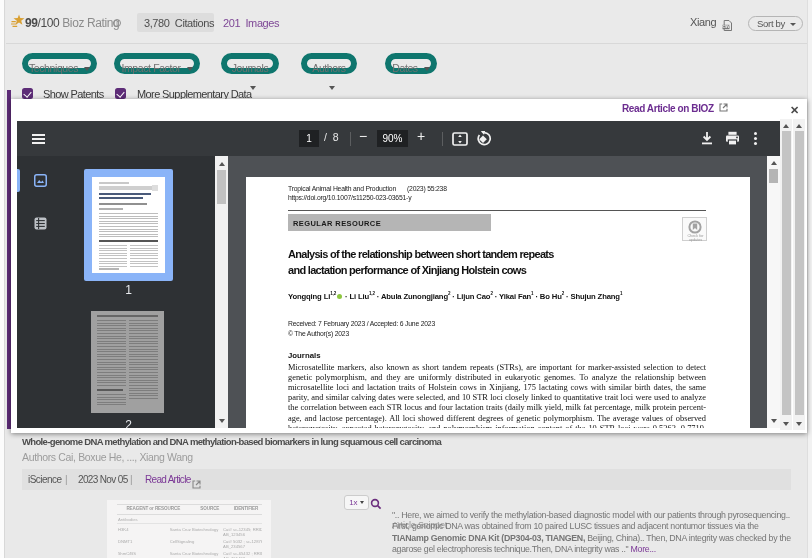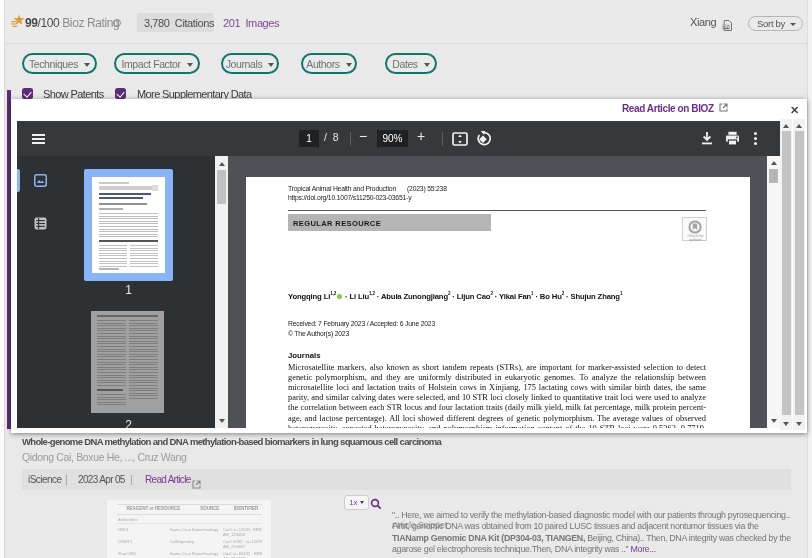--- a/index.html
+++ b/index.html
@@ -5,21 +5,21 @@
   * { margin:0; padding:0; box-sizing:border-box; }
   html,body { width:812px; height:558px; overflow:hidden; }
   body { font-family:"Liberation Sans", sans-serif; background:#e9e9e9; position:relative; }
   .abs { position:absolute; }
   
   #gutter { left:0; top:0; width:5px; height:558px; background:#fcfcfc; border-right:1px solid #d8d8d8; }
   
   #topbar { left:6px; top:0; width:806px; height:44px; background:#eaeaea; border-bottom:1px solid #d8d8d8; }
   #citbox { position:absolute; left:137px; top:13px; width:77px; height:19px; background:#dddddd; border-radius:2px; }
   
-  .pill { position:absolute; top:53px; height:21px; border:2px solid #0f766e; border-radius:11px; background:#eaeaea; color:#707070; font-size:10.5px; letter-spacing:-0.4px; line-height:19px; text-align:center; }
+  .pill { position:absolute; top:53px; height:21px; border:6px solid #0f766e; border-radius:11px; background:#eaeaea; color:#707070; font-size:10.5px; letter-spacing:-0.4px; line-height:19px; text-align:center; }
   .caret { display:inline-block; width:0; height:0; border-left:3.5px solid transparent; border-right:3.5px solid transparent; border-top:4px solid #555; margin-left:6px; vertical-align:middle; }
   
   .chk { position:absolute; top:88px; width:11px; height:11px; background:#5d2c77; border-radius:2.5px; }
   .chk:after { content:""; position:absolute; left:2.5px; top:1.5px; width:4px; height:6px; border:solid #fff; border-width:0 1.5px 1.5px 0; transform:rotate(40deg); }
   .chklbl { position:absolute; top:87.5px; font-size:11px; letter-spacing:-0.6px; color:#3a3a3a; }
   
   #pbar { left:7px; top:90px; width:4px; height:339px; background:#5d2c77; }
   
   #overlay { left:11px; top:99px; width:796px; height:334px; background:#fff; box-shadow:0 1px 5px rgba(0,0,0,0.45); }
   #readlink { position:absolute; left:611px; top:4px; font-size:10px; letter-spacing:-0.4px; font-weight:bold; color:#6c2d90; }
@@ -75,25 +75,25 @@
 <div class="pill" style="left:221px; width:58px;">Journals<span class="caret"></span></div>
 <div class="pill" style="left:301px; width:56px;">Authors<span class="caret"></span></div>
 <div class="pill" style="left:385px; width:52px;">Dates<span class="caret"></span></div>
 
 <div class="chk" style="left:22px;"></div>
 <div class="chklbl" style="left:43px;">Show Patents</div>
 <div class="chk" style="left:115px;"></div>
 <div class="chklbl" style="left:137px;">More Supplementary Data</div>
 
 <div class="abs" style="left:22px; top:436px; font-size:9.5px; letter-spacing:-0.65px; font-weight:bold; color:#4c4c4c;">Whole-genome DNA methylation and DNA methylation-based biomarkers in lung squamous cell carcinoma</div>
-<div class="abs" style="left:22px; top:451px; font-size:10.5px; letter-spacing:-0.35px; color:#9c9c9c;">Qidong Cai, Boxue He, ..., Cruz Wang</div>
+<div class="abs" style="left:22px; top:451px; font-size:10.5px; letter-spacing:-0.35px; color:#9c9c9c;">Authors Cai, Boxue He, ..., Xiang Wang</div>
 <div class="abs" style="left:22px; top:469px; width:769px; height:21px; background:#e0e0e0;"></div>
 <div class="abs" style="left:28px; top:474px; font-size:10px; letter-spacing:-0.55px; color:#555;">iScience</div>
 <div class="abs" style="left:65px; top:474px; font-size:10px; color:#999;">|</div>
-<div class="abs" style="left:78px; top:474px; font-size:10px; letter-spacing:-0.65px; color:#555;">2023 Apr 05</div>
+<div class="abs" style="left:78px; top:474px; font-size:10px; letter-spacing:-0.65px; color:#555;">2023 Nov 05</div>
 <div class="abs" style="left:130px; top:474px; font-size:10px; color:#999;">|</div>
 <div class="abs" style="left:145px; top:474px; font-size:10px; letter-spacing:-0.7px; color:#7b3896;">Read Article</div>
 <div class="abs" style="left:192px; top:474.5px;"><svg width="9" height="9" viewBox="0 0 9 9">
       <path d="M3.2 1 L1 1 L1 8 L8 8 L8 5.8" fill="none" stroke="#888" stroke-width="1.1"></path>
       <path d="M4.5 1 L8 1 L8 4.5 M8 1 L4 5" fill="none" stroke="#888" stroke-width="1.1"></path>
     </svg></div>
 
 <div class="abs" style="left:107px; top:500px; width:164px; height:58px; background:#f5f4f4; overflow:hidden;">
   <div style="position:absolute; left:10px; top:4px; right:9px; border-top:1px solid #dcdcdc;"></div>
   <div style="position:absolute; left:10px; top:6px; right:9px; font-size:4.6px; letter-spacing:-0.1px; font-weight:bold; color:#9b9b9b; display:flex;">
@@ -213,20 +213,21 @@
       <div style="position:absolute; left:42px; top:37px; width:203px; height:17px; background:#b5b5b5;"></div>
       <div style="position:absolute; left:47px; top:42px; font-size:7.5px; font-weight:bold; color:#1a1a1a; letter-spacing:0.4px;">REGULAR RESOURCE</div>
 
       <div style="position:absolute; left:436px; top:40px; width:25px; height:24px; border:1px solid #cfcfcf; background:#fafafa;">
         <svg style="position:absolute; left:5px; top:1.5px;" width="14" height="14" viewBox="0 0 14 14">
           <circle cx="7" cy="7" r="5.6" fill="none" stroke="#a3a3a3" stroke-width="2"></circle>
           <path d="M4.8 3.5 L9.2 3.5 L9.2 10 L7 8 L4.8 10 Z" fill="#a3a3a3"></path>
         </svg>
         <div style="position:absolute; left:2px; top:15.5px; width:21px; font-size:3.8px; color:#999; text-align:center; line-height:4px;">Check for<br>updates</div>
       </div>
+      <div style="position:absolute; left:42px; top:69px; font-size:11px; line-height:16px; font-weight:bold; color:#111; letter-spacing:-0.7px;">Analysis of the relationship between short tandem repeats<br>and lactation performance of Xinjiang Holstein cows</div>
       <div style="position:absolute; left:42px; top:114px; font-size:7.7px; letter-spacing:-0.15px; font-weight:bold; color:#111;">Yongqing Li<sup style="font-size:4.5px;">1,2</sup><span style="display:inline-block; width:5px; height:5px; border-radius:50%; background:#8dc63f; margin:0 1px;"></span> · Li Liu<sup style="font-size:4.5px;">1,2</sup> · Abula Zunongjiang<sup style="font-size:4.5px;">2</sup> · Lijun Cao<sup style="font-size:4.5px;">2</sup> · Yikai Fan<sup style="font-size:4.5px;">1</sup> · Bo Hu<sup style="font-size:4.5px;">2</sup> · Shujun Zhang<sup style="font-size:4.5px;">1</sup></div>
       <div style="position:absolute; left:42px; top:142px; font-size:6.8px; letter-spacing:-0.2px; line-height:10px; color:#222;">Received: 7 February 2023 / Accepted: 6 June 2023<br>© The Author(s) 2023</div>
       <div style="position:absolute; left:42px; top:174px; font-size:7.8px; font-weight:bold; color:#111;">Journals</div>
       <div style="position:absolute; left:42px; top:185.5px; width:418px; font-size:8.4px; line-height:10.2px; color:#111; text-align:justify; text-align-last:justify; font-family:'Liberation Serif',serif;">Microsatellite markers, also known as short tandem repeats (STRs), are important for marker-assisted selection to detect<br>genetic polymorphism, and they are uniformly distributed in eukaryotic genomes. To analyze the relationship between<br>microsatellite loci and lactation traits of Holstein cows in Xinjiang, 175 lactating cows with similar birth dates, the same<br>parity, and similar calving dates were selected, and 10 STR loci closely linked to quantitative trait loci were used to analyze<br>the correlation between each STR locus and four lactation traits (daily milk yield, milk fat percentage, milk protein percent-<br>age, and lactose percentage). All loci showed different degrees of genetic polymorphism. The average values of observed<br>heterozygosity, expected heterozygosity, and polymorphism information content of the 10 STR loci were 0.5262, 0.7719, and</div>
     </div>
     <div id="vtoolbar">
 
       <div style="position:absolute; left:15px; top:13px; width:13px; height:2px; background:#f1f1f1; box-shadow:0 4px 0 #f1f1f1, 0 8px 0 #f1f1f1;"></div>
       <div class="tbox" style="left:282px; width:20px; font-size:10px; line-height:17px;">1</div>
       <div style="position:absolute; left:307px; top:10px; font-size:10.5px; color:#e8e8e8;">/&nbsp; 8</div>

